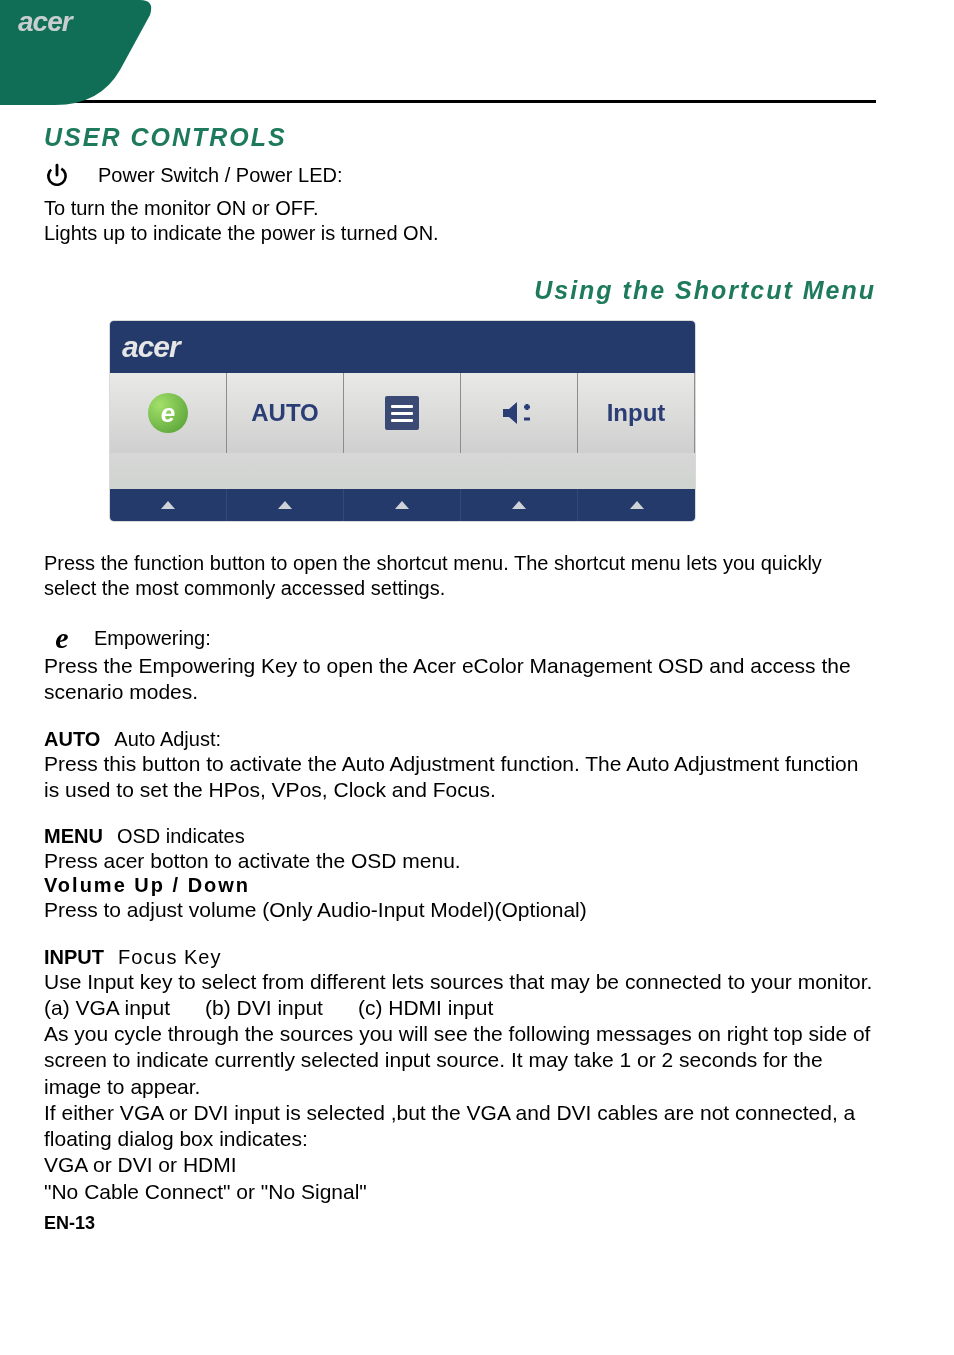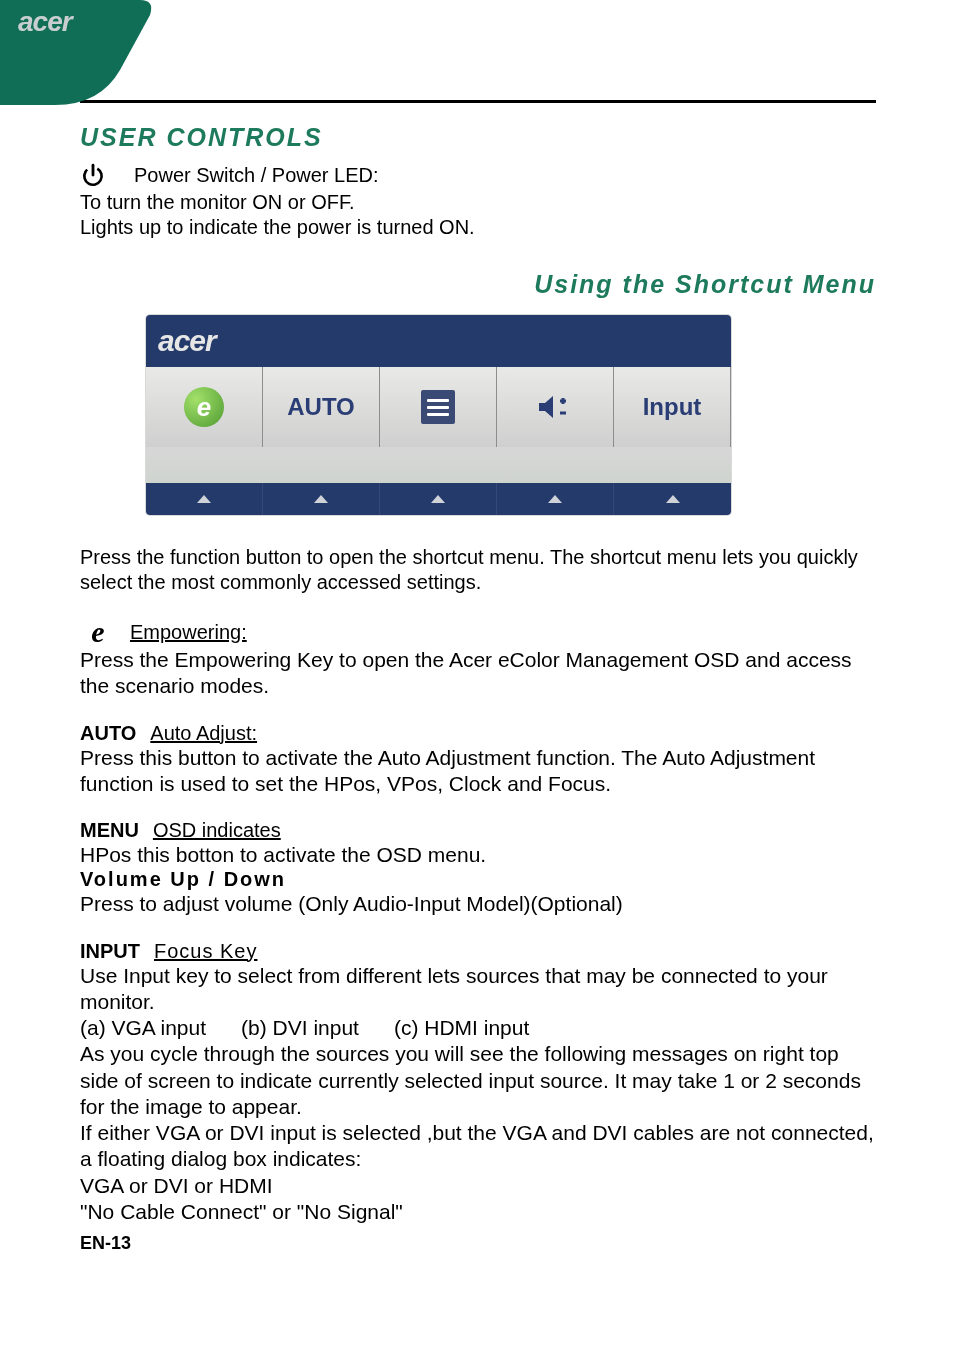--- a/index.html
+++ b/index.html
@@ -23,21 +23,21 @@
     position: absolute;
     top: 6px;
     left: 18px;
     font-style: italic;
     font-weight: bold;
     font-size: 28px;
     color: #c8ced0;
     letter-spacing: -1px;
   }
   .page {
-    padding: 100px 78px 40px 80px;
+    padding: 100px 78px 40px 44px;
   }
   .hr-top {
     border: 0;
     border-top: 3px solid #000;
     margin: 0 0 20px 0;
   }
   .section-title {
     font-style: italic;
     font-weight: bold;
     font-size: 25px;
@@ -46,21 +46,21 @@
     margin: 4px 0 10px 0;
   }
   .body-text {
     font-size: 20px;
     line-height: 1.25;
   }
   .power-row {
     display: flex;
     align-items: center;
     gap: 28px;
-    margin-bottom: 2px;
+    margin-bottom: 8px;
   }
   .power-icon svg { display: block; }
   .sub-title {
     font-style: italic;
     font-weight: bold;
     font-size: 25px;
     letter-spacing: 2px;
     color: #1e7a5c;
     margin: 30px 0 16px 0;
     text-align: right;
@@ -142,21 +142,21 @@
     padding: 4px 6px;
     box-sizing: border-box;
   }
   .menu-icon-box span { height: 3px; background: #fff; border-radius: 1px; }
   
   .para { margin-top: 30px; }
   .item-block { margin-top: 22px; }
   .item-head { display: flex; align-items: center; gap: 14px; }
   .item-head .lead-icon { width: 36px; display: flex; justify-content: center; }
   .item-head .lead-word { font-weight: bold; font-size: 20px; }
-  .item-head .head-title { font-size: 20px; text-decoration: underline; }
+  .item-head .head-title { font-size: 20px; }
   .item-body { font-size: 21px; line-height: 1.25; }
   .bold-sub { font-weight: 600; font-size: 20px; letter-spacing: 2px; }
   .footer-page { font-weight: bold; font-size: 18px; margin-top: 8px; }
   .e-letter {
     font-family: Georgia, 'Times New Roman', serif;
     font-style: italic;
     font-weight: bold;
     font-size: 30px;
     line-height: 1;
   }
@@ -262,21 +262,21 @@
       <span class="head-title">Auto Adjust:</span>
     </div>
     <div class="item-body">Press this button to activate the Auto Adjustment function. The Auto Adjustment function is used to set the HPos, VPos, Clock and Focus.</div>
   </div>
 
   <div class="item-block">
     <div class="item-head">
       <span class="lead-word">MENU</span>
       <span class="head-title">OSD indicates</span>
     </div>
-    <div class="item-body">HPos this botton to activate the OSD menu.</div>
+    <div class="item-body">Press acer botton to activate the OSD menu.</div>
   </div>
 
   <div class="bold-sub">Volume Up / Down</div>
   <div class="item-body"> Press to adjust volume (Only Audio-Input Model)(Optional)</div>
 
   <div class="item-block">
     <div class="item-head">
       <span class="lead-word">INPUT</span>
       <span class="head-title" style="letter-spacing:1px">Focus Key</span>
     </div>

